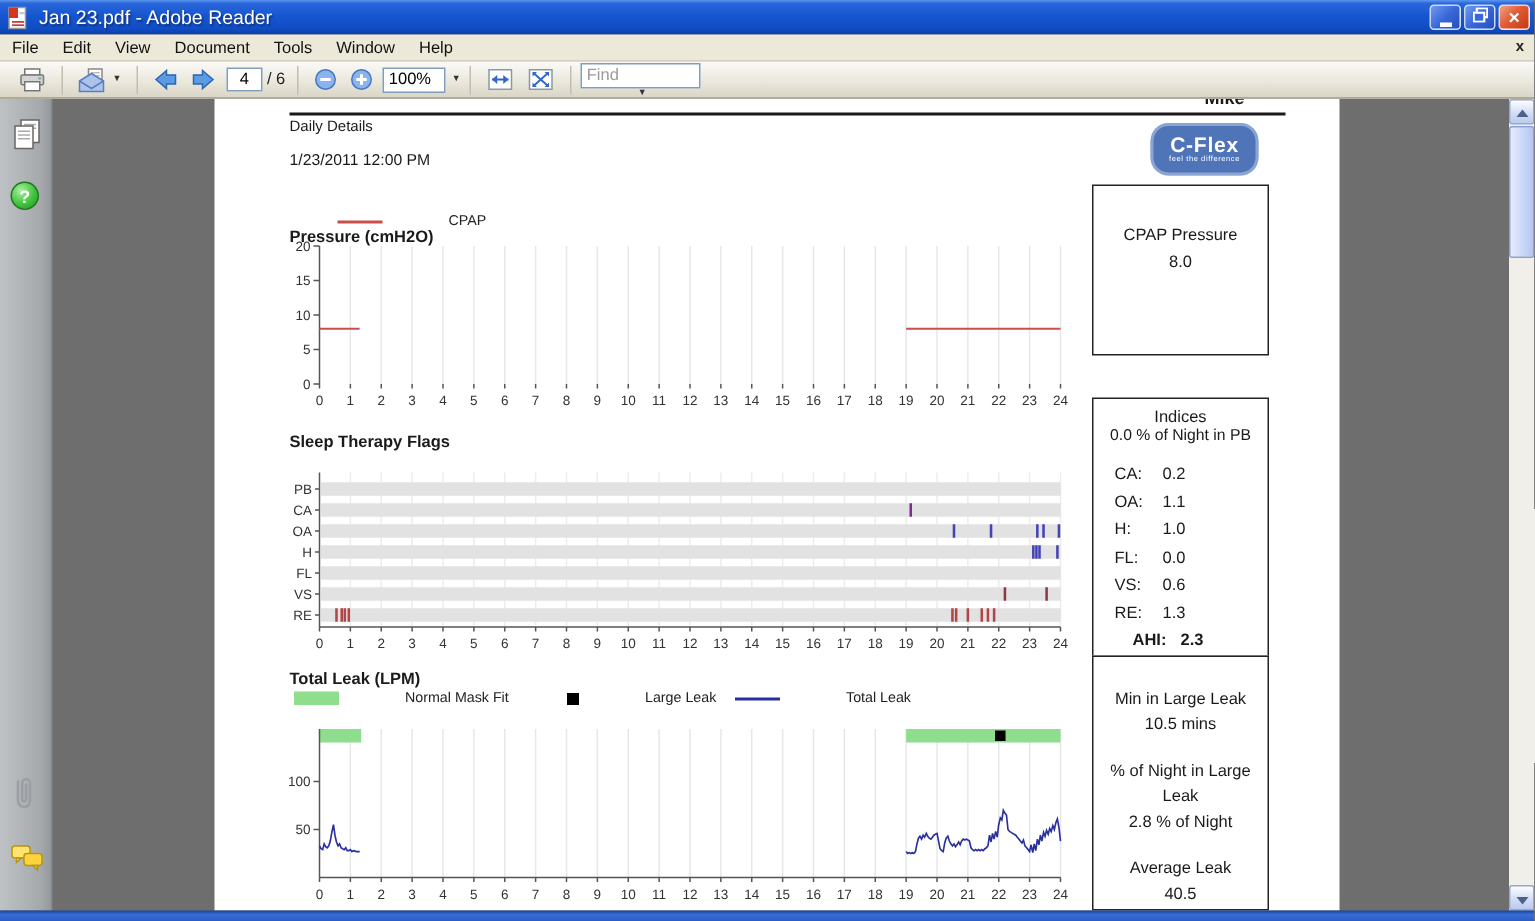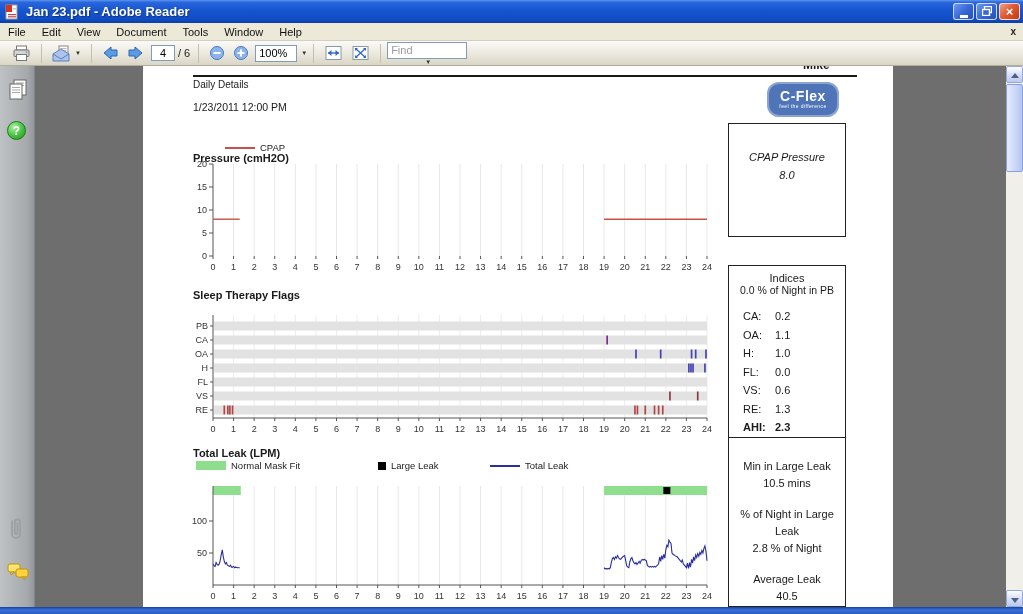--- a/index.html
+++ b/index.html
@@ -3,21 +3,21 @@
 <meta charset="utf-8">
 <style>
   html,body{margin:0;padding:0;background:#444;}
   *{box-sizing:border-box;font-family:"Liberation Sans",sans-serif;}
   #win{position:relative;width:1023px;height:614px;overflow:hidden;background:#6e6e6e;}
 
   
   .titlebar{position:absolute;left:0;top:0;width:100%;height:23px;
     background:linear-gradient(180deg,#5a96ee 0%,#2a66dc 10%,#1556cf 45%,#114dc4 82%,#0a3fa8 100%);
     display:flex;align-items:center;padding:0 4px;}
-  .titlebar .title{color:#fff;font-weight:bold;font-size:13px;margin-left:6px;text-shadow:1px 1px 1px #12327e;}
+  .titlebar .title{color:#fff;font-weight:normal;font-size:13px;margin-left:6px;text-shadow:1px 1px 1px #12327e;}
   .winbtns{position:absolute;right:3px;top:3px;display:flex;gap:2px;}
   .wbtn{width:21px;height:17px;border:1px solid rgba(255,255,255,.75);border-radius:3px;
     background:linear-gradient(135deg,#6e9af0 0%,#3a68d8 50%,#2350bc 100%);
     color:#fff;font-size:11px;line-height:14px;text-align:center;padding:0;cursor:pointer;}
   .wbtn.close{background:linear-gradient(135deg,#f0a184 0%,#e25b33 45%,#c03a14 100%);font-weight:bold;font-size:13px;}
   .wbtn .minbar{display:block;width:8px;height:3px;background:#fff;margin:10px auto 0;}
 
   
   .menubar{position:absolute;left:0;top:23px;width:100%;height:18px;background:#ece9d8;
     border-bottom:1px solid #d4d0c0;display:flex;align-items:center;font-size:11px;color:#111;}
@@ -67,37 +67,37 @@
   .hrule{position:absolute;left:50px;top:9px;width:664px;height:2px;background:#1a1a1a;}
   .doc-title{position:absolute;left:50px;top:13px;font-size:10px;font-weight:normal;}
   .doc-date{position:absolute;left:50px;top:35px;font-size:10.5px;}
   .cflex{position:absolute;left:624px;top:16px;width:72px;height:35px;border-radius:12px;
     display:flex;flex-direction:column;align-items:center;justify-content:center;color:#fff;
     box-shadow:inset 0 0 0 2px rgba(255,255,255,.35);}
   .cflex .brand{font-size:14px;font-weight:bold;letter-spacing:.5px;line-height:13px;}
   .cflex .tag{font-size:5px;letter-spacing:.4px;}
 
   .chart-title{position:absolute;left:50px;font-size:11px;font-weight:bold;}
-  .legend{position:absolute;display:flex;align-items:center;font-size:9.5px;color:#222;}
+  .legend{position:absolute;display:flex;align-items:center;font-size:9.5px;color:#222;gap:39px;}
   .lg-line{display:inline-block;width:30px;height:2px;margin-right:5px;}
   .lg-bar{display:inline-block;width:30px;height:9px;margin-right:5px;}
   .lg-sq{display:inline-block;width:8px;height:8px;margin-right:5px;}
   svg.chart{position:absolute;left:50px;overflow:visible;}
   svg.chart text{font-size:9px;fill:#333;}
 
   
   .statbox{position:absolute;left:585px;width:118px;border:1px solid #222;background:#fff;font-size:11px;}
   .cpap-label{margin-top:27px;text-align:center;}
   .cpap-value{margin-top:6px;text-align:center;}
   .idx-title{margin-top:6px;text-align:center;}
   .idx-sub{text-align:center;font-size:10.5px;}
   .idx-rows{margin:14px 0 0 14px;}
   .idx-row{height:18.5px;}
   .idx-label{display:inline-block;width:32px;}
-  .ahi-row{margin-left:14px;font-weight:bold;}
+  .ahi-row{margin-left:26px;font-weight:bold;}
   .ahi-label{display:inline-block;width:32px;}
   .leak-stats{padding-top:20px;text-align:center;}
   .leak-stat{margin-bottom:14px;line-height:17px;}
   
   .botborder{position:absolute;left:0;top:607px;width:100%;height:7px;
     background:linear-gradient(180deg,#16439c 0%,#3a6fd8 40%,#2a5cc4 100%);}
 </style>
 </head>
 <body>
 
@@ -561,21 +561,21 @@
           <line x1="472.8333333333333" x2="472.8333333333333" y1="104" y2="107" stroke="#555"></line>
           <text x="472.8333333333333" y="118" text-anchor="middle">22</text>
           <line x1="493.4166666666667" x2="493.4166666666667" y1="104" y2="107" stroke="#555"></line>
           <text x="493.4166666666667" y="118" text-anchor="middle">23</text>
           <line x1="514" x2="514" y1="104" y2="107" stroke="#555"></line>
           <text x="514" y="118" text-anchor="middle">24</text>
           <polyline points="20.0,82.9 21.0,84.8 22.1,85.4 23.1,81.6 24.1,83.5 25.1,84.2 26.2,82.9 27.2,79.7 28.2,73.9 29.3,68.8 30.3,75.8 31.3,80.3 32.4,82.9 33.4,81.6 34.4,84.2 35.4,84.8 36.5,85.4 37.5,84.2 38.5,86.1 39.6,86.1 40.6,85.4 41.6,86.7 42.6,86.1 44.7,86.7 46.8,86.7" fill="none" stroke="#2a2f9e" stroke-width="1.1"></polyline>
           <polyline points="411.1,86.7 412.1,88.0 413.1,87.4 414.2,88.0 415.2,87.4 416.2,88.0 417.3,86.7 418.3,81.6 419.3,77.8 420.3,76.5 421.4,78.4 422.4,75.8 423.4,77.1 424.5,74.6 425.5,76.5 426.5,77.8 427.6,78.4 428.6,77.1 429.6,75.8 430.6,75.2 431.7,74.6 432.7,79.7 433.7,84.8 434.8,86.1 435.8,86.7 436.8,81.0 437.8,77.8 438.9,76.5 439.9,79.7 440.9,81.6 442.0,82.9 443.0,81.6 444.0,83.5 445.0,82.2 446.1,80.3 447.1,82.2 448.1,79.7 449.2,78.4 450.2,79.0 451.2,78.4 452.3,79.0 453.3,79.7 454.3,84.2 455.3,85.4 456.4,86.1 457.4,85.4 458.4,86.1 459.5,85.4 460.5,86.1 461.5,85.4 462.5,86.1 463.6,84.8 464.6,84.2 465.6,82.9 466.7,75.8 467.7,80.3 468.7,74.6 469.7,78.4 470.8,73.3 471.8,77.1 472.8,68.8 473.9,64.3 474.9,65.6 475.9,59.2 476.9,61.1 478.0,62.4 479.0,72.0 480.0,73.3 481.1,73.9 482.1,74.6 483.1,75.2 484.2,75.8 485.2,77.1 486.2,78.4 487.2,79.7 488.3,81.0 489.3,79.0 490.3,82.9 491.4,84.2 492.4,85.4 493.4,86.7 494.4,82.2 495.5,87.4 496.5,81.6 497.5,86.1 498.6,78.4 499.6,82.2 500.6,75.8 501.6,79.7 502.7,73.9 503.7,76.5 504.7,72.6 505.8,75.2 506.8,71.4 507.8,73.3 508.9,69.4 509.9,72.0 510.9,67.5 511.9,65.0 513.0,70.7 514.0,79.7" fill="none" stroke="#2a2f9e" stroke-width="1.1"></polyline>
         </svg>
 
-      <div class="statbox" style="top:57px;height:114px;font-style:italic;">
+      <div class="statbox" style="top:57px;height:114px;">
         <div class="cpap-label">CPAP Pressure</div>
         <div class="cpap-value">8.0</div>
       </div>
       <div class="statbox" style="top:199px;height:173px;">
         <div class="idx-title">Indices</div>
         <div class="idx-sub">0.0 % of Night in PB</div>
         <div class="idx-rows">
             <div class="idx-row"><span class="idx-label">CA:</span><span>0.2</span></div>
             <div class="idx-row"><span class="idx-label">OA:</span><span>1.1</span></div>
             <div class="idx-row"><span class="idx-label">H:</span><span>1.0</span></div>

